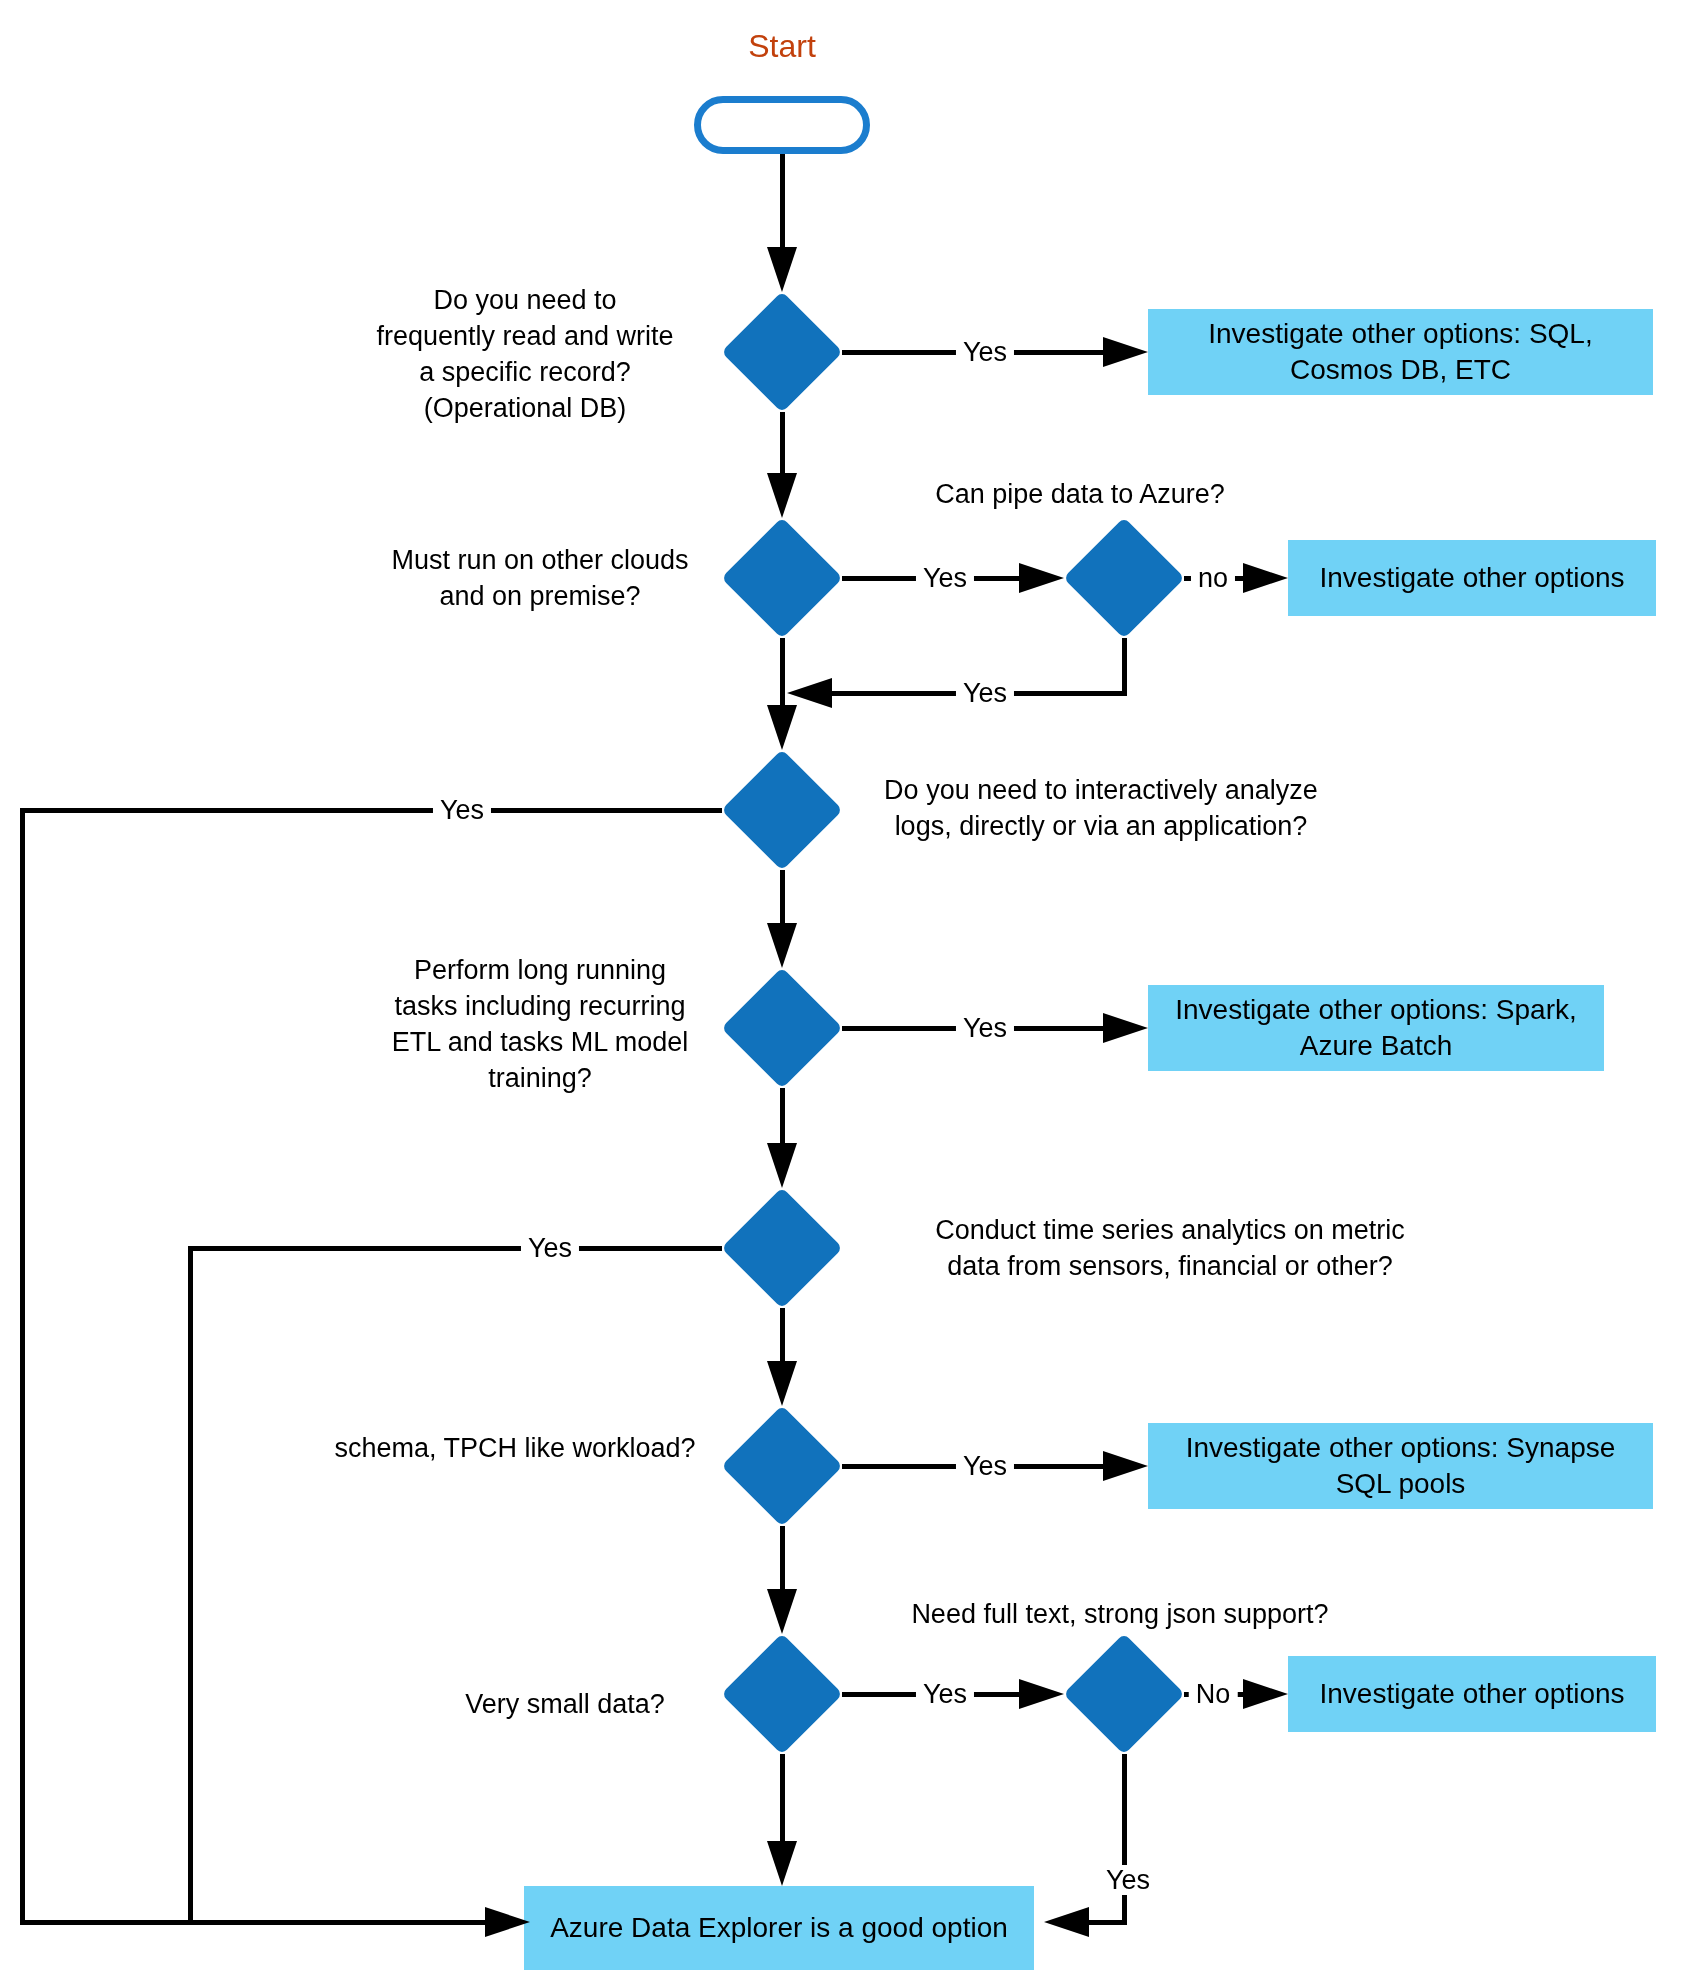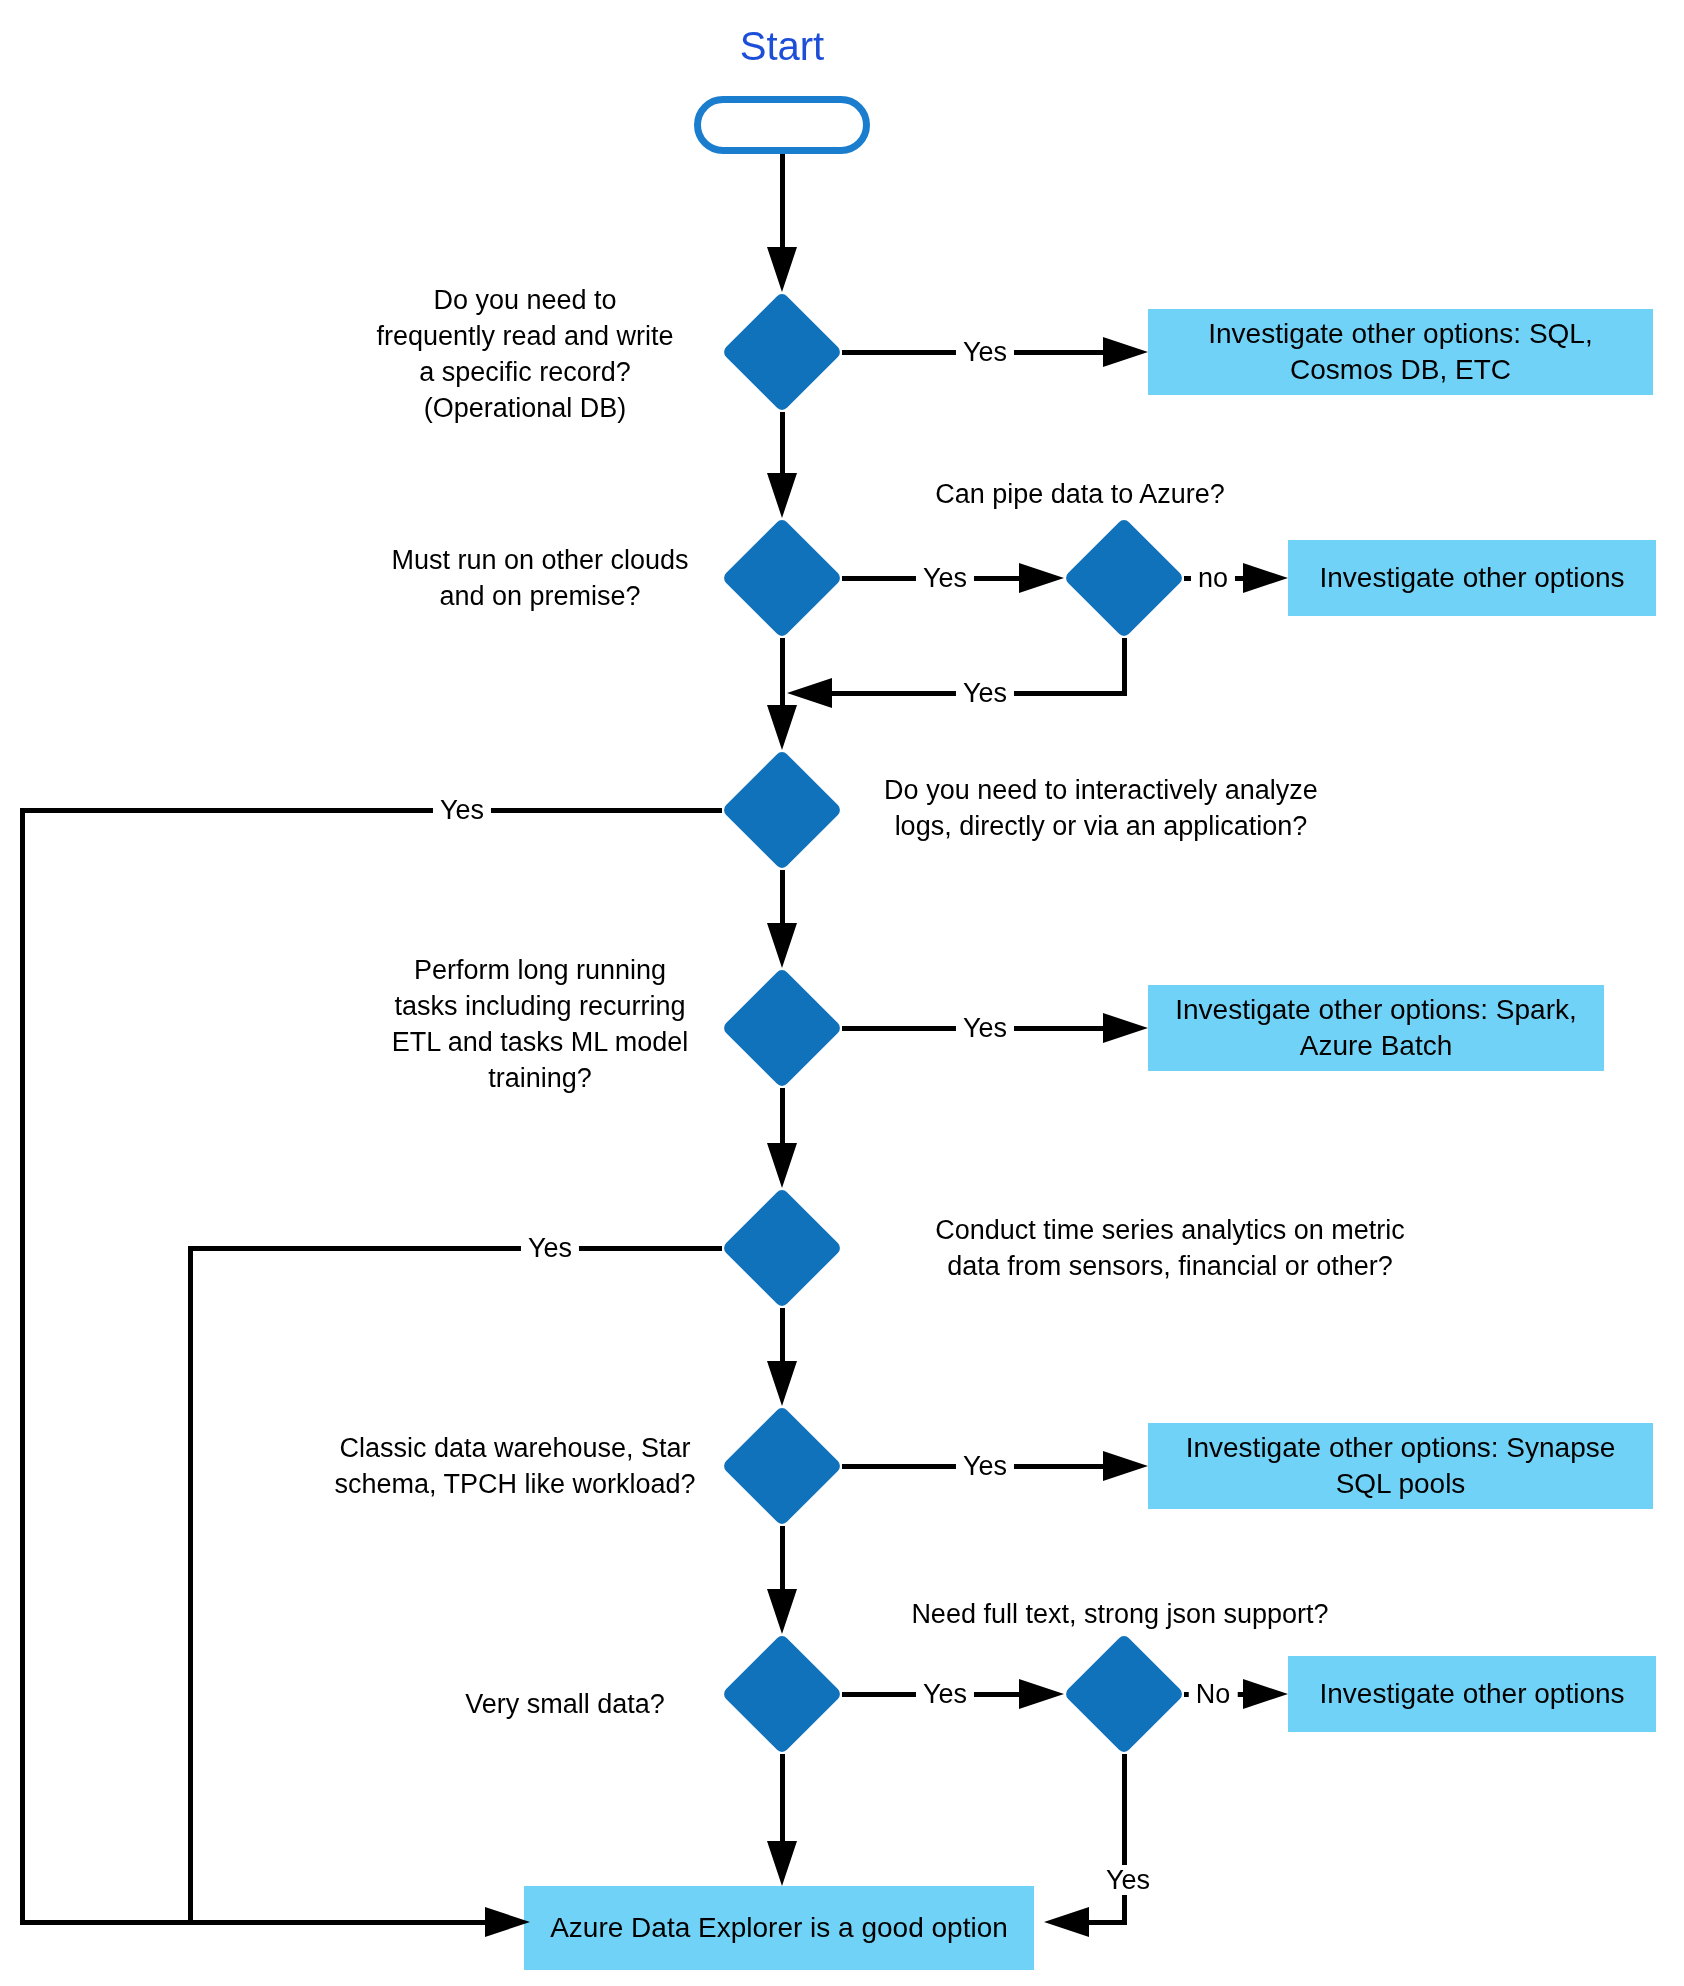--- a/index.html
+++ b/index.html
@@ -1,21 +1,21 @@
 <!DOCTYPE html>
 <html><head>
 <meta charset="utf-8">
 <style>
   html,body{margin:0;padding:0;background:#fff;}
   #canvas{
     position:relative;width:1684px;height:1986px;background:#fff;
     font-family:"Liberation Sans",sans-serif;color:#000;overflow:hidden;
   }
   .lbl{position:absolute;font-size:27px;line-height:36px;text-align:center;color:#000;}
-  .start-title{position:absolute;font-size:40px;line-height:44px;text-align:center;color:#1d4ed8;}
+  .start-title{position:absolute;font-size:32px;line-height:44px;text-align:center;color:#c2410c;}
   .terminator{position:absolute;box-sizing:border-box;border:7px solid #1B7DCE;border-radius:32px;background:#fff;}
   .diamond{position:absolute;width:86px;height:86px;background:#1172BC;transform:rotate(45deg);border-radius:7px;}
   .obox{position:absolute;background:#70D2F6;display:flex;flex-direction:column;align-items:center;justify-content:center;font-size:28px;line-height:36px;text-align:center;}
   .vline,.hline{position:absolute;background:#000;}
   .vline{width:5px;}
   .hline{height:5px;}
   .arr-down{position:absolute;width:0;height:0;border-left:15px solid transparent;border-right:15px solid transparent;border-top:45px solid #000;}
   .arr-right{position:absolute;width:0;height:0;border-top:15px solid transparent;border-bottom:15px solid transparent;border-left:45px solid #000;}
   .arr-left{position:absolute;width:0;height:0;border-top:15px solid transparent;border-bottom:15px solid transparent;border-right:45px solid #000;}
   .elabel{position:absolute;transform:translate(-50%,-50%);background:#fff;padding:0 7px;font-size:27px;line-height:30px;color:#000;white-space:nowrap;}
@@ -83,21 +83,20 @@
     <div>Perform long running</div>
     <div>tasks including recurring</div>
     <div>ETL and tasks ML model</div>
     <div>training?</div>
   </div>
   <div class="lbl" style="left:910px;top:1212px;width:520px;">
     <div>Conduct time series analytics on metric</div>
     <div>data from sensors, financial or other?</div>
   </div>
   <div class="lbl" style="left:320px;top:1430px;width:390px;">
-    <div>Classic data warehouse, Star</div>
     <div>schema, TPCH like workload?</div>
   </div>
   <div class="lbl" style="left:880px;top:1596px;width:480px;">
     <div>Need full text, strong json support?</div>
   </div>
   <div class="lbl" style="left:420px;top:1686px;width:290px;">
     <div>Very small data?</div>
   </div>
 
   <div class="obox" style="left:1148px;top:309px;width:505px;height:86px;">

